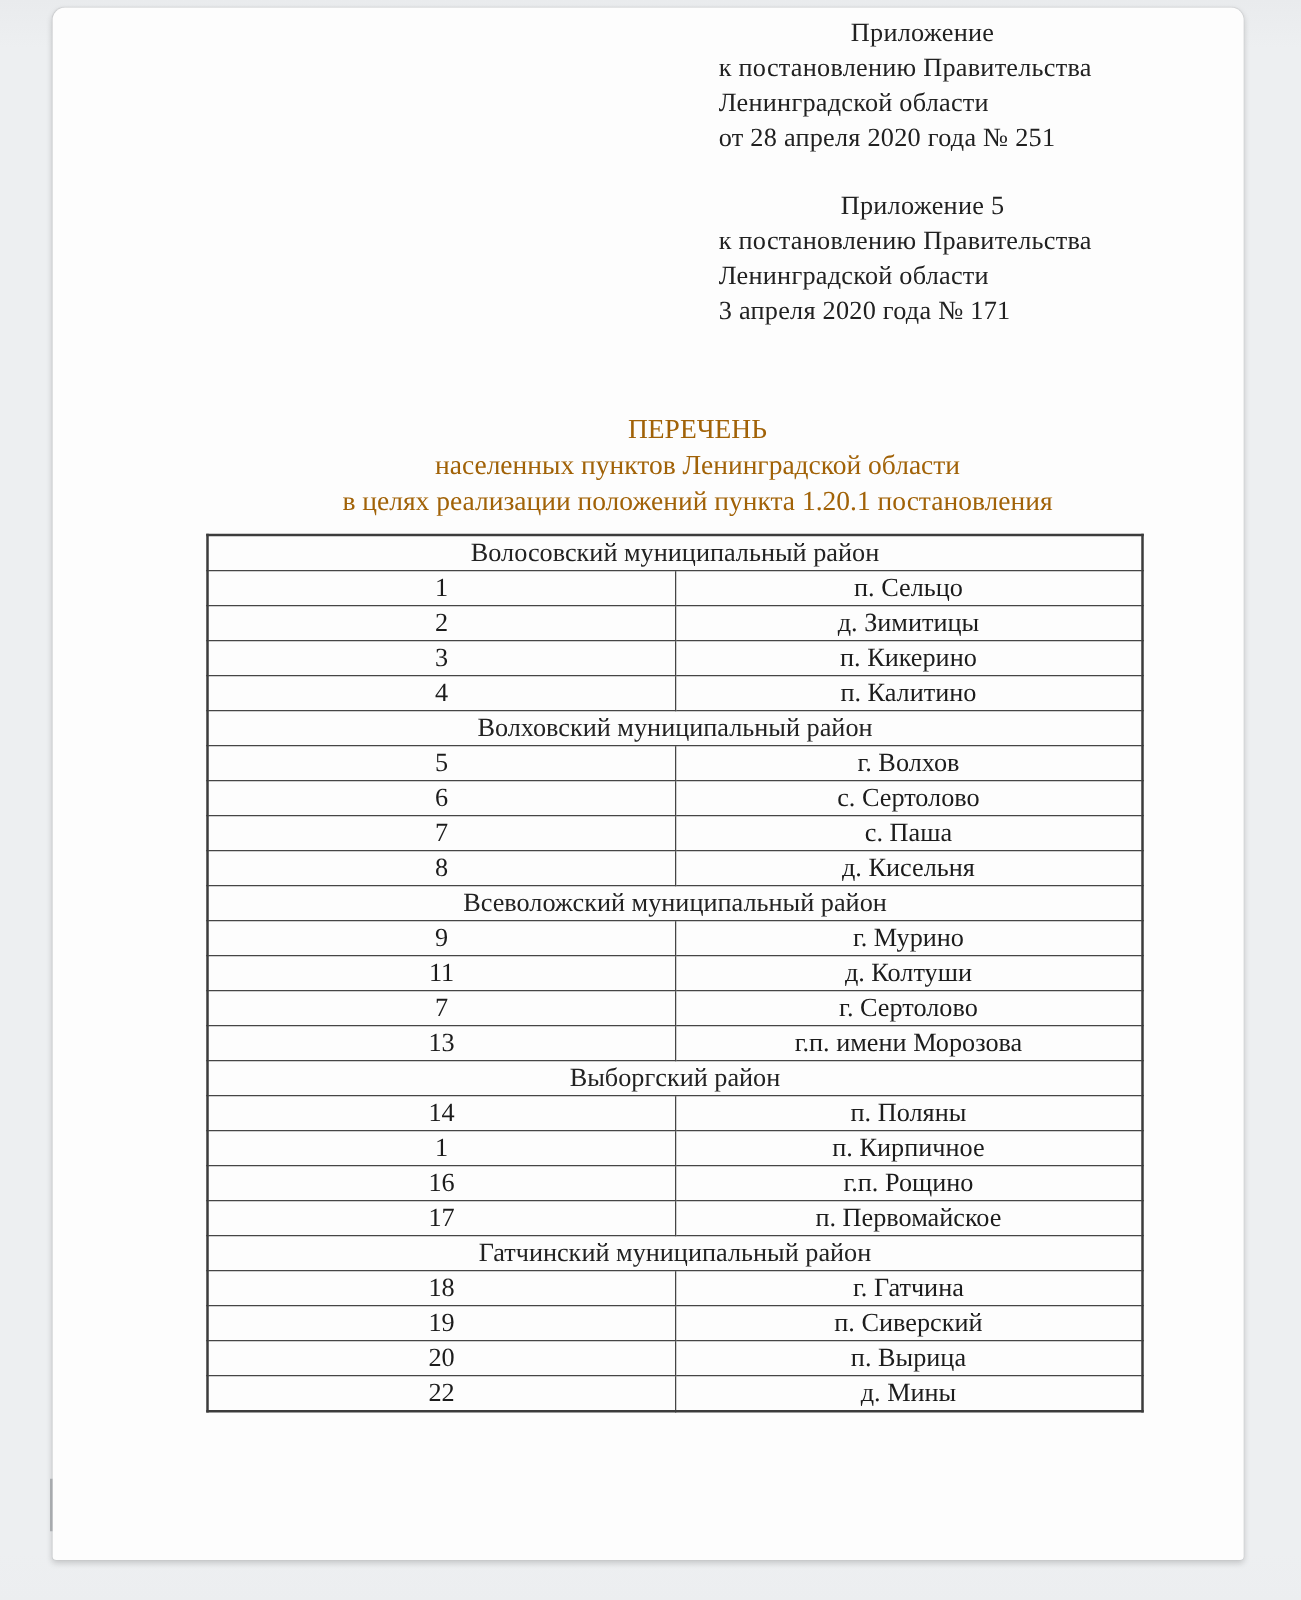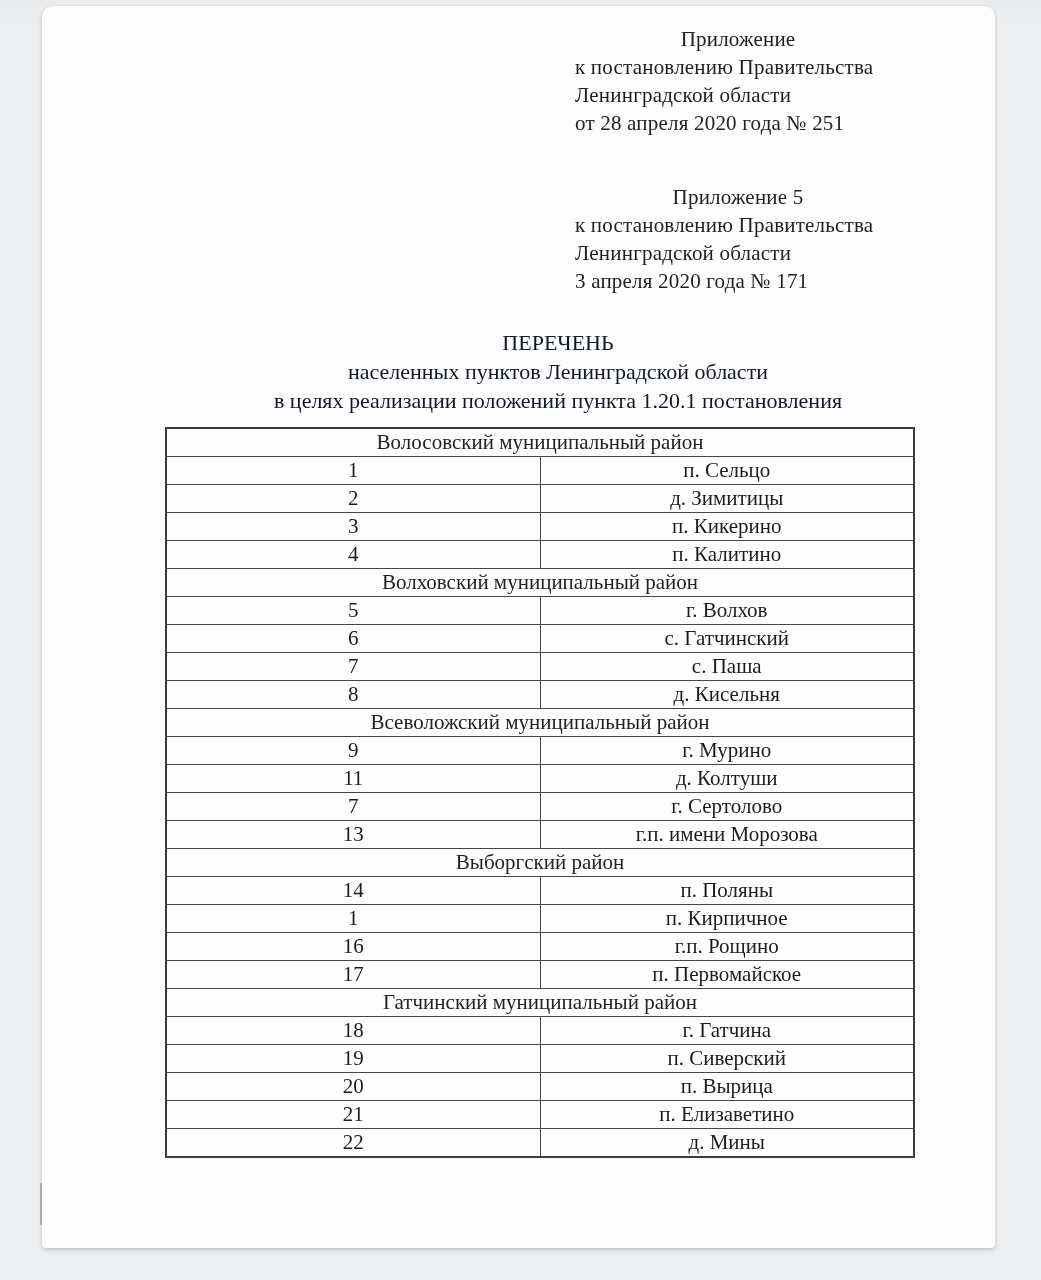--- a/index.html
+++ b/index.html
@@ -30,32 +30,32 @@
   }
   .appendix-block {
     position: absolute;
     width: 326px;
     font-size: 21px;
     line-height: 28px;
     letter-spacing: 0.2px;
     color: #212121;
   }
   .appendix-block .line { white-space: nowrap; }
-  .appendix-block .line.centered { text-align: center; margin-top: 13px; }
+  .appendix-block .line.centered { text-align: center; }
   .appendix-1 { left: 533px; top: 6px; }
-  .appendix-2 { left: 533px; top: 164px; }
+  .appendix-2 { left: 533px; top: 144px; }
   .doc-title {
     position: absolute;
     left: 80px;
     top: 322px;
     width: 872px;
     text-align: center;
     font-size: 22px;
     line-height: 29px;
-    color: #0f172a;
+    color: #a16207;
   }
   .table-wrap {
     position: absolute;
     left: 123px;
     top: 421px;
     width: 752px;
   }
   table.settlements {
     width: 750px;
     border-collapse: collapse;
@@ -145,21 +145,21 @@
             </tr>
             <tr>
               <td colspan="2" class="section-header">Волховский муниципальный район</td>
             </tr>
             <tr>
               <td class="num">5</td>
               <td class="nm">г. Волхов</td>
             </tr>
             <tr>
               <td class="num">6</td>
-              <td class="nm">с. Гатчинский</td>
+              <td class="nm">с. Сертолово</td>
             </tr>
             <tr>
               <td class="num">7</td>
               <td class="nm">с. Паша</td>
             </tr>
             <tr>
               <td class="num">8</td>
               <td class="nm">д. Кисельня</td>
             </tr>
             <tr>
@@ -207,24 +207,20 @@
               <td class="num">18</td>
               <td class="nm">г. Гатчина</td>
             </tr>
             <tr>
               <td class="num">19</td>
               <td class="nm">п. Сиверский</td>
             </tr>
             <tr>
               <td class="num">20</td>
               <td class="nm">п. Вырица</td>
-            </tr>
-            <tr>
-              <td class="num">21</td>
-              <td class="nm">п. Елизаветино</td>
             </tr>
             <tr>
               <td class="num">22</td>
               <td class="nm">д. Мины</td>
             </tr>
           </tbody>
       </table>
     </div>
 
   </div>

